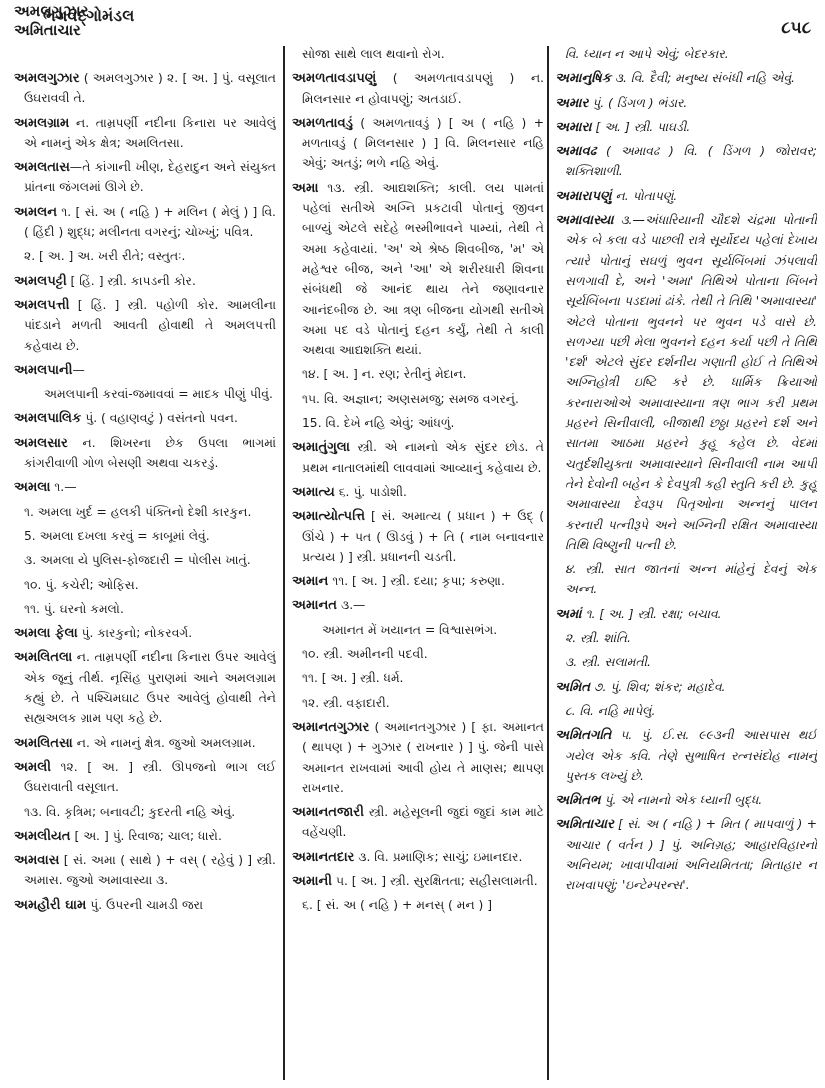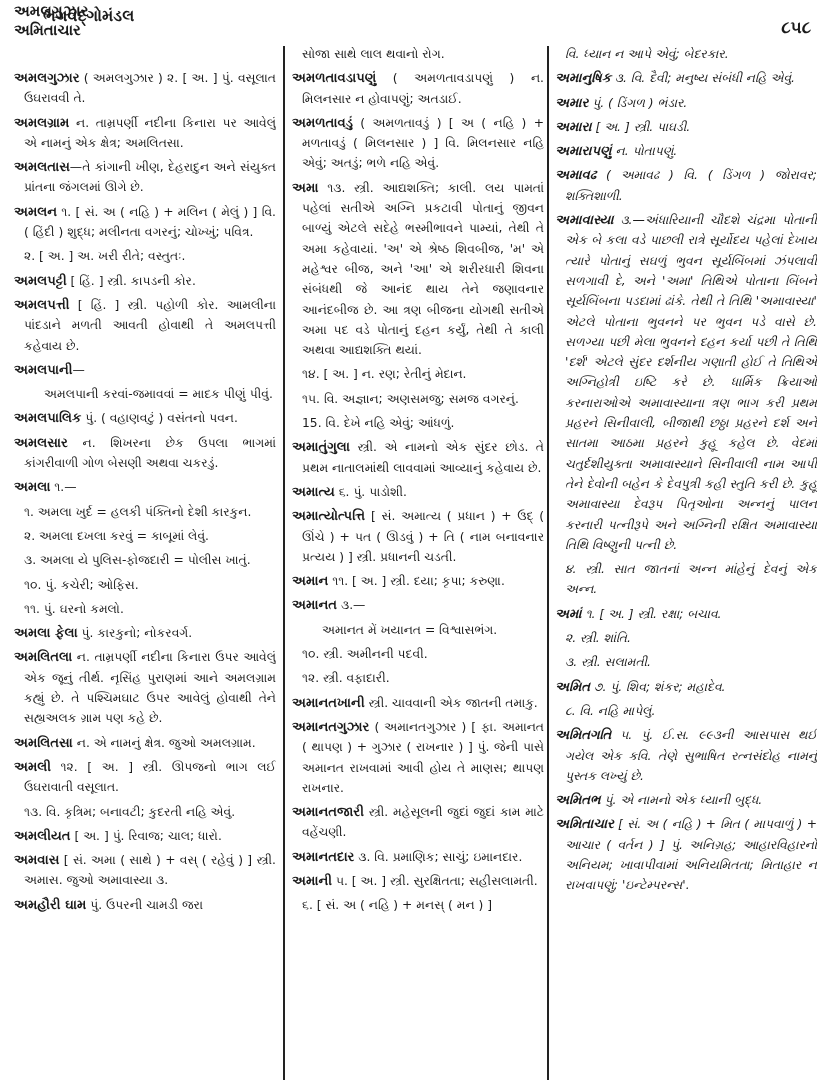--- a/index.html
+++ b/index.html
@@ -47,21 +47,21 @@
       <p class="entry"><span class="hw">અમલન</span><span> ૧. [ સં. અ ( નહિ ) + મલિન ( મેલું ) ] વિ. ( હિંદી ) શુદ્ધ; મલીનતા વગરનું; ચોખ્ખું; પવિત્ર.</span></p>
       <p class="entry cont"><span>૨. [ અ. ] અ. ખરી રીતે; વસ્તુતઃ.</span></p>
       <p class="entry"><span class="hw">અમલપટ્ટી</span><span> [ હિં. ] સ્ત્રી. કાપડની કોર.</span></p>
       <p class="entry"><span class="hw">અમલપત્તી</span><span> [ હિં. ] સ્ત્રી. પહોળી કોર. આમલીના પાંદડાને મળતી આવતી હોવાથી તે અમલપત્તી કહેવાય છે.</span></p>
       <p class="entry"><span class="hw">અમલપાની</span><span>—</span></p>
       <p class="entry idiom"><span>અમલપાની કરવાં-જમાવવાં = માદક પીણું પીવું.</span></p>
       <p class="entry"><span class="hw">અમલપાલિક</span><span> પું. ( વહાણવટું ) વસંતનો પવન.</span></p>
       <p class="entry"><span class="hw">અમલસાર</span><span> ન. શિખરના છેક ઉપલા ભાગમાં કાંગરીવાળી ગોળ બેસણી અથવા ચકરડું.</span></p>
       <p class="entry"><span class="hw">અમલા</span><span> ૧.—</span></p>
       <p class="entry cont"><span>૧. અમલા ખુર્દ = હલકી પંક્તિનો દેશી કારકુન.</span></p>
-      <p class="entry cont"><span>૨. અમલા દખલા કરવું = કાબૂમાં લેવું.</span></p>
+      <p class="entry cont"><span>5. અમલા દખલા કરવું = કાબૂમાં લેવું.</span></p>
       <p class="entry cont"><span>૩. અમલા યે પુલિસ-ફોજદારી = પોલીસ ખાતું.</span></p>
       <p class="entry cont"><span>૧૦. પું. કચેરી; ઓફિસ.</span></p>
       <p class="entry cont"><span>૧૧. પું. ઘરનો કમલો.</span></p>
       <p class="entry"><span class="hw">અમલા ફેલા</span><span> પું. કારકુનો; નોકરવર્ગ.</span></p>
       <p class="entry"><span class="hw">અમલિતલા</span><span> ન. તામ્રપર્ણી નદીના કિનારા ઉપર આવેલું એક જૂનું તીર્થ. નૃસિંહ પુરાણમાં આને અમલગ્રામ કહ્યું છે. તે પશ્ચિમઘાટ ઉપર આવેલું હોવાથી તેને સહ્યઅલક ગ્રામ પણ કહે છે.</span></p>
       <p class="entry"><span class="hw">અમલિતસા</span><span> ન. એ નામનું ક્ષેત્ર. જુઓ અમલગ્રામ.</span></p>
       <p class="entry"><span class="hw">અમલી</span><span> ૧૨. [ અ. ] સ્ત્રી. ઊપજનો ભાગ લઈ ઉઘરાવાતી વસૂલાત.</span></p>
       <p class="entry cont"><span>૧૩. વિ. કૃત્રિમ; બનાવટી; કુદરતી નહિ એવું.</span></p>
       <p class="entry"><span class="hw">અમલીયત</span><span> [ અ. ] પું. રિવાજ; ચાલ; ધારો.</span></p>
       <p class="entry"><span class="hw">અમવાસ</span><span> [ સં. અમા ( સાથે ) + વસ્ ( રહેવું ) ] સ્ત્રી. અમાસ. જુઓ અમાવાસ્યા ૩.</span></p>
@@ -76,36 +76,36 @@
       <p class="entry cont"><span>૧૪. [ અ. ] ન. રણ; રેતીનું મેદાન.</span></p>
       <p class="entry cont"><span>૧૫. વિ. અજ્ઞાન; અણસમજુ; સમજ વગરનું.</span></p>
       <p class="entry cont"><span>15. વિ. દેખે નહિ એવું; આંધળું.</span></p>
       <p class="entry"><span class="hw">અમાતુંગુલા</span><span> સ્ત્રી. એ નામનો એક સુંદર છોડ. તે પ્રથમ નાતાલમાંથી લાવવામાં આવ્યાનું કહેવાય છે.</span></p>
       <p class="entry"><span class="hw">અમાત્ય</span><span> ૬. પું. પાડોશી.</span></p>
       <p class="entry"><span class="hw">અમાત્યોત્પત્તિ</span><span> [ સં. અમાત્ય ( પ્રધાન ) + ઉદ્ ( ઊંચે ) + પત ( ઊડવું ) + તિ ( નામ બનાવનાર પ્રત્યય ) ] સ્ત્રી. પ્રધાનની ચડતી.</span></p>
       <p class="entry"><span class="hw">અમાન</span><span> ૧૧. [ અ. ] સ્ત્રી. દયા; કૃપા; કરુણા.</span></p>
       <p class="entry"><span class="hw">અમાનત</span><span> ૩.—</span></p>
       <p class="entry idiom"><span>અમાનત મેં ખયાનત = વિશ્વાસભંગ.</span></p>
       <p class="entry cont"><span>૧૦. સ્ત્રી. અમીનની પદવી.</span></p>
+      <p class="entry cont"><span>૧૧. [ અ. ] સ્ત્રી. ધર્મ.</span></p>
       <p class="entry cont"><span>૧૨. સ્ત્રી. વફાદારી.</span></p>
-      <p class="entry"><span class="hw">અમાનતખાની</span><span> સ્ત્રી. ચાવવાની એક જાતની તમાકુ.</span></p>
       <p class="entry"><span class="hw">અમાનતગુઝાર</span><span> ( અમાનતગુઝાર ) [ ફા. અમાનત ( થાપણ ) + ગુઝાર ( રાખનાર ) ] પું. જેની પાસે અમાનત રાખવામાં આવી હોય તે માણસ; થાપણ રાખનાર.</span></p>
       <p class="entry"><span class="hw">અમાનતજારી</span><span> સ્ત્રી. મહેસૂલની જુદાં જુદાં કામ માટે વહેંચણી.</span></p>
       <p class="entry"><span class="hw">અમાનતદાર</span><span> ૩. વિ. પ્રમાણિક; સાચું; ઇમાનદાર.</span></p>
       <p class="entry"><span class="hw">અમાની</span><span> ૫. [ અ. ] સ્ત્રી. સુરક્ષિતતા; સહીસલામતી.</span></p>
       <p class="entry cont"><span>૬. [ સં. અ ( નહિ ) + મનસ્ ( મન ) ]</span></p>
     </div>
   <div class="rule rule2"></div>
   <div class="col col3">
       <p class="entry cont"><span>વિ. ધ્યાન ન આપે એવું; બેદરકાર.</span></p>
       <p class="entry"><span class="hw">અમાનુષિક</span><span> ૩. વિ. દૈવી; મનુષ્ય સંબંધી નહિ એવું.</span></p>
       <p class="entry"><span class="hw">અમાર</span><span> પું. ( ડિંગળ ) ભંડાર.</span></p>
       <p class="entry"><span class="hw">અમારા</span><span> [ અ. ] સ્ત્રી. પાઘડી.</span></p>
+      <p class="entry"><span class="hw">અમાવઢ</span><span> ( અમાવઢ ) વિ. ( ડિંગળ ) જોરાવર; શક્તિશાળી.</span></p>
       <p class="entry"><span class="hw">અમારાપણું</span><span> ન. પોતાપણું.</span></p>
-      <p class="entry"><span class="hw">અમાવઢ</span><span> ( અમાવઢ ) વિ. ( ડિંગળ ) જોરાવર; શક્તિશાળી.</span></p>
       <p class="entry"><span class="hw">અમાવાસ્યા</span><span> ૩.—અંધારિયાની ચૌદશે ચંદ્રમા પોતાની એક બે કલા વડે પાછલી રાત્રે સૂર્યોદય પહેલાં દેખાય ત્યારે પોતાનું સઘળું ભુવન સૂર્યબિંબમાં ઝંપલાવી સળગાવી દે, અને 'અમા' તિથિએ પોતાના બિંબને સૂર્યબિંબના પડદામાં ઢાંકે. તેથી તે તિથિ 'અમાવાસ્યા' એટલે પોતાના ભુવનને પર ભુવન પડે વાસે છે. સળગ્યા પછી મેલા ભુવનને દહન કર્યા પછી તે તિથિ 'દર્શ' એટલે સુંદર દર્શનીય ગણાતી હોઈ તે તિથિએ અગ્નિહોત્રી ઇષ્ટિ કરે છે. ધાર્મિક ક્રિયાઓ કરનારાઓએ અમાવાસ્યાના ત્રણ ભાગ કરી પ્રથમ પ્રહરને સિનીવાલી, બીજાથી છઠ્ઠા પ્રહરને દર્શ અને સાતમા આઠમા પ્રહરને કુહૂ કહેલ છે. વેદમાં ચતુર્દશીયુક્તા અમાવાસ્યાને સિનીવાલી નામ આપી તેને દેવોની બહેન કે દેવપુત્રી કહી સ્તુતિ કરી છે. કુહૂ અમાવાસ્યા દેવરૂપ પિતૃઓના અન્નનું પાલન કરનારી પત્નીરૂપે અને અગ્નિની રક્ષિત અમાવાસ્યા તિથિ વિષ્ણુની પત્ની છે.</span></p>
       <p class="entry cont"><span>૪. સ્ત્રી. સાત જાતનાં અન્ન માંહેનું દેવનું એક અન્ન.</span></p>
       <p class="entry"><span class="hw">અમાં</span><span> ૧. [ અ. ] સ્ત્રી. રક્ષા; બચાવ.</span></p>
       <p class="entry cont"><span>૨. સ્ત્રી. શાંતિ.</span></p>
       <p class="entry cont"><span>૩. સ્ત્રી. સલામતી.</span></p>
       <p class="entry"><span class="hw">અમિત</span><span> ૭. પું. શિવ; શંકર; મહાદેવ.</span></p>
       <p class="entry cont"><span>૮. વિ. નહિ માપેલું.</span></p>
       <p class="entry"><span class="hw">અમિતગતિ</span><span> ૫. પું. ઈ.સ. ૯૯૩ની આસપાસ થઈ ગયેલ એક કવિ. તેણે સુભાષિત રત્નસંદોહ નામનું પુસ્તક લખ્યું છે.</span></p>
       <p class="entry"><span class="hw">અમિતભ</span><span> પું. એ નામનો એક ધ્યાની બુદ્ધ.</span></p>
       <p class="entry"><span class="hw">અમિતાચાર</span><span> [ સં. અ ( નહિ ) + મિત ( માપવાળું ) + આચાર ( વર્તન ) ] પું. અનિગ્રહ; આહારવિહારનો અનિયમ; ખાવાપીવામાં અનિયમિતતા; મિતાહાર ન રાખવાપણું; 'ઇન્ટેમ્પરન્સ'.</span></p>

